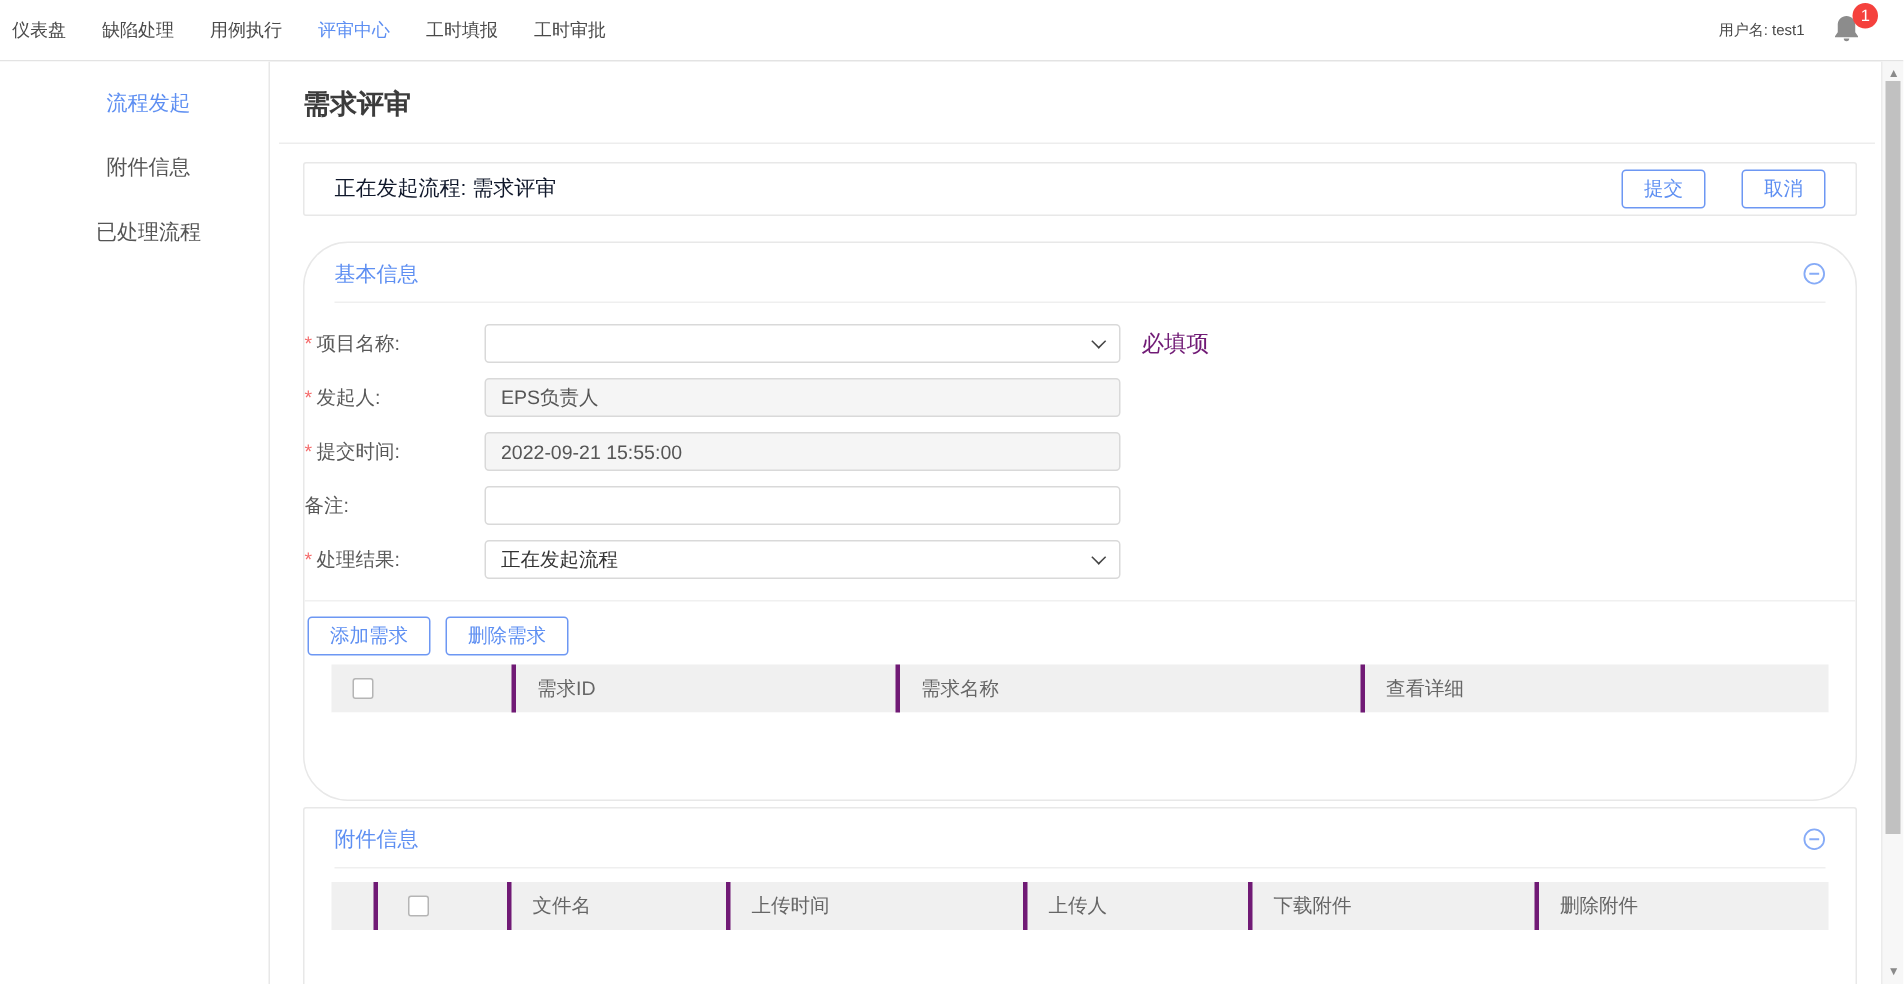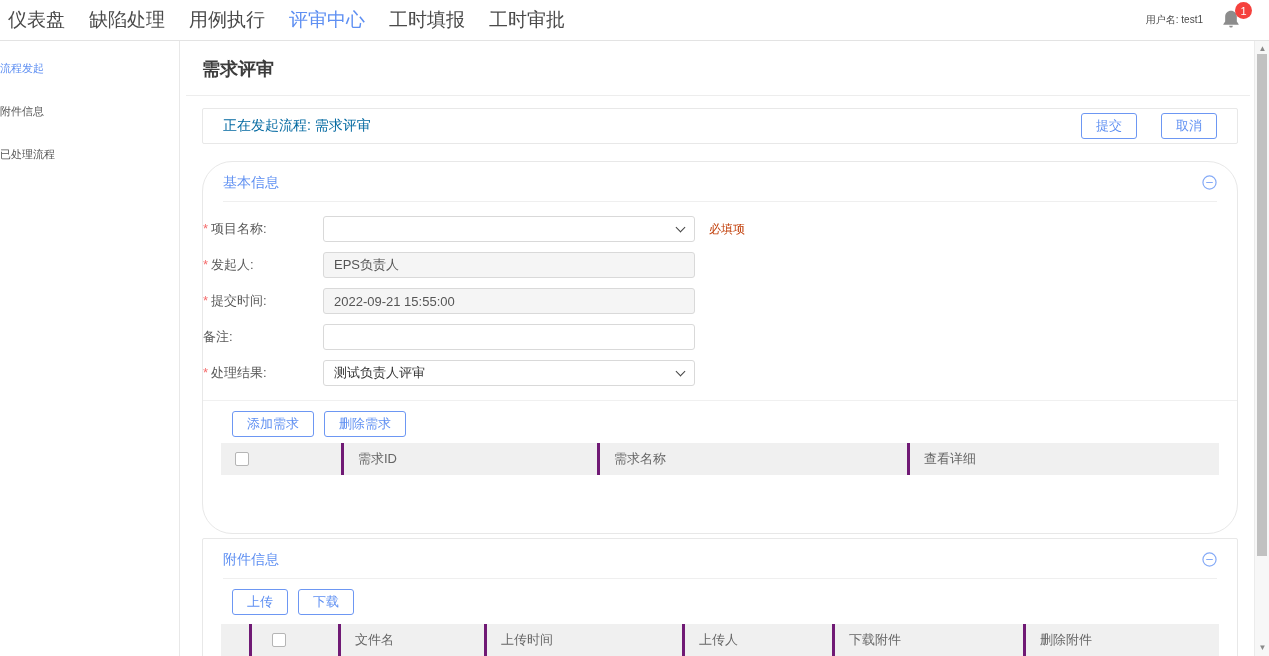--- a/index.html
+++ b/index.html
@@ -4,76 +4,76 @@
 <style>
   * { margin:0; padding:0; box-sizing:border-box; }
   html,body { width:1269px; height:656px; }
   body { font-family:"Liberation Sans",sans-serif; background:#fff; color:#333;
          overflow:hidden; position:relative; }
 
   
   .topnav { position:absolute; top:0; left:0; width:1269px; height:41px; background:#fff;
             border-bottom:1px solid #e3e3e3; display:flex; align-items:center;
             padding:0 26px 0 8px; }
-  .nav-item { font-size:19px; color:#4a4a4a; margin-right:24px; cursor:pointer; white-space:nowrap; }
+  .nav-item { font-size:12px; color:#4a4a4a; margin-right:24px; cursor:pointer; white-space:nowrap; }
   .nav-item.active { color:#5e8ff2; }
   .topnav-right { margin-left:auto; display:flex; align-items:center; }
   .username { font-size:10px; color:#4a4a4a; margin-right:18px; }
   .bell-wrap { position:relative; width:22px; height:24px; cursor:pointer; }
   .badge { position:absolute; top:-6px; right:-9px; background:#f5413d; color:#fff;
            font-size:11px; min-width:17px; height:17px; border-radius:9px; padding:0 2px;
            display:flex; align-items:center; justify-content:center; }
 
   
   .sidebar { position:absolute; top:41px; left:0; width:180px; height:615px;
              border-right:1px solid #e8e8e8; padding-top:14px; background:#fff; }
-  .side-item { height:43px; line-height:22px; padding-top:2px; text-align:left;
-               font-size:11px; color:#555; cursor:pointer; }
+  .side-item { height:43px; line-height:22px; padding-top:2px; text-align:center;
+               font-size:14px; color:#555; cursor:pointer;padding-left:19px; }
   .side-item.active { color:#5e8ff2; }
 
   
   .content { position:absolute; top:41px; left:180px; width:1074px; height:615px; }
   .page-title { position:absolute; top:16px; left:22px; font-size:18px; font-weight:bold; color:#3c3c3c; }
   .title-divider { position:absolute; top:54px; left:6px; width:1064px; height:1px; background:#ededed; }
 
   .panel { position:absolute; left:22px; width:1036px; background:#fff;
            border:1px solid #e8e8e8; border-radius:2px; }
 
   
   .banner-panel { top:67px; height:36px; display:flex; align-items:center; padding:0 20px; }
-  .banner-text { color:#0369a1; font-size:14px; }
+  .banner-text { color:#0f172a; font-size:14px; }
   .banner-actions { margin-left:auto; display:flex; gap:24px; }
   .btn { height:26px; min-width:56px; padding:0 14px; background:#fff; border:1px solid #6d97f3;
          border-radius:3px; color:#5e8ff2; font-size:13px; display:flex; align-items:center;
          justify-content:center; cursor:pointer; white-space:nowrap; }
 
   
   .basic-panel { top:120px; height:373px; overflow:hidden;border-radius:30px; }
   .attach-panel { top:497px; height:200px; overflow:hidden; }
   .section-head { display:flex; align-items:center; padding:12px 20px 0 20px; height:29px; }
   .section-title { color:#5e8ff2; font-size:14px; }
   .collapse-btn { margin-left:auto; cursor:pointer; line-height:0; }
   .section-divider { margin:10px 20px 0 20px; height:1px; background:#efefef; }
 
   
   .form-row { display:flex; align-items:center; height:26px; margin-top:10px; }
   .form-row.first { margin-top:14px; }
   .form-label { width:120px; text-align:left; padding-right:10px; font-size:13px; color:#595959; white-space:nowrap; }
   .asterisk { color:#f56c6c; margin-right:3px; }
-  .field { width:372px; height:26px; border:1px solid #d9d9d9; border-radius:3px; font-size:13px;
+  .field { width:424px; height:26px; border:1px solid #d9d9d9; border-radius:3px; font-size:13px;
            color:#333; padding:0 10px; display:flex; align-items:center; background:#fff; }
   .field.disabled { background:#f5f5f5; color:#555; }
   .field.select { justify-content:space-between; cursor:pointer; }
   .chevron { width:7px; height:7px; border-right:1.5px solid #444; border-bottom:1.5px solid #444;
              transform:rotate(45deg); margin-top:-4px; flex:0 0 auto; }
   input.field { outline:none; display:inline-block; line-height:24px; }
-  .req-note { color:#c2410c; font-size:12px; margin-left:14px; }
+  .req-note { color:#701a75; font-size:15px; margin-left:14px; }
 
   .form-divider { height:1px; background:#f0f0f0; margin-top:14px; }
-  .action-row { margin:10px 0 0 29px; display:flex; gap:10px; }
+  .action-row { margin:10px 0 0 2px; display:flex; gap:10px; }
 
   
   .table { margin:6px 18px 0 18px; }
   .attach-panel .table { margin-top:9px; }
   .thead { display:flex; height:32px; background:#f0f0f0; font-size:13px; color:#666; }
   .th { display:flex; align-items:center; padding-left:14px; border-right:3px solid #701a75; overflow:hidden; white-space:nowrap; }
   .th:last-child { border-right:none; }
   .tbody-empty { height:40px; background:#fff; }
   .checkbox { width:14px; height:14px; border:1px solid #b5b5b5; border-radius:2px; background:#fff; cursor:pointer; flex:0 0 auto; }
 
@@ -169,21 +169,21 @@
     </div>
 
     <div class="form-row">
       <span class="form-label"><span>备注:</span></span>
       <input class="field" type="text" value="" style="">
     </div>
 
     <div class="form-row">
       <span class="form-label"><span class="asterisk">*</span><span>处理结果:</span></span>
       <div class="field select">
-        <span>测试负责人评审</span>
+        <span>正在发起流程</span>
         <span class="chevron"></span>
       </div>
     </div>
 
     <div class="form-divider"></div>
 
     <div class="action-row">
       <button class="btn">添加需求</button>
       <button class="btn">删除需求</button>
     </div>
@@ -206,24 +206,20 @@
       <span class="section-title">附件信息</span>
       <span class="collapse-btn">
         <svg width="15" height="15" viewBox="0 0 16 16">
           <circle cx="8" cy="8" r="7" fill="none" stroke="#86abf7" stroke-width="1.3"></circle>
           <line x1="4.5" y1="8" x2="11.5" y2="8" stroke="#86abf7" stroke-width="1.3"></line>
         </svg>
       </span>
     </div>
     <div class="section-divider"></div>
 
-    <div class="action-row">
-      <button class="btn">上传</button>
-      <button class="btn">下载</button>
-    </div>
 
     <div class="table">
       <div class="thead">
         <div class="th at-c0"></div>
         <div class="th at-c1">
           <span class="checkbox"></span>
         </div>
         <div class="th at-c2">文件名</div>
         <div class="th at-c4">上传时间</div>
         <div class="th at-c3">上传人</div>

